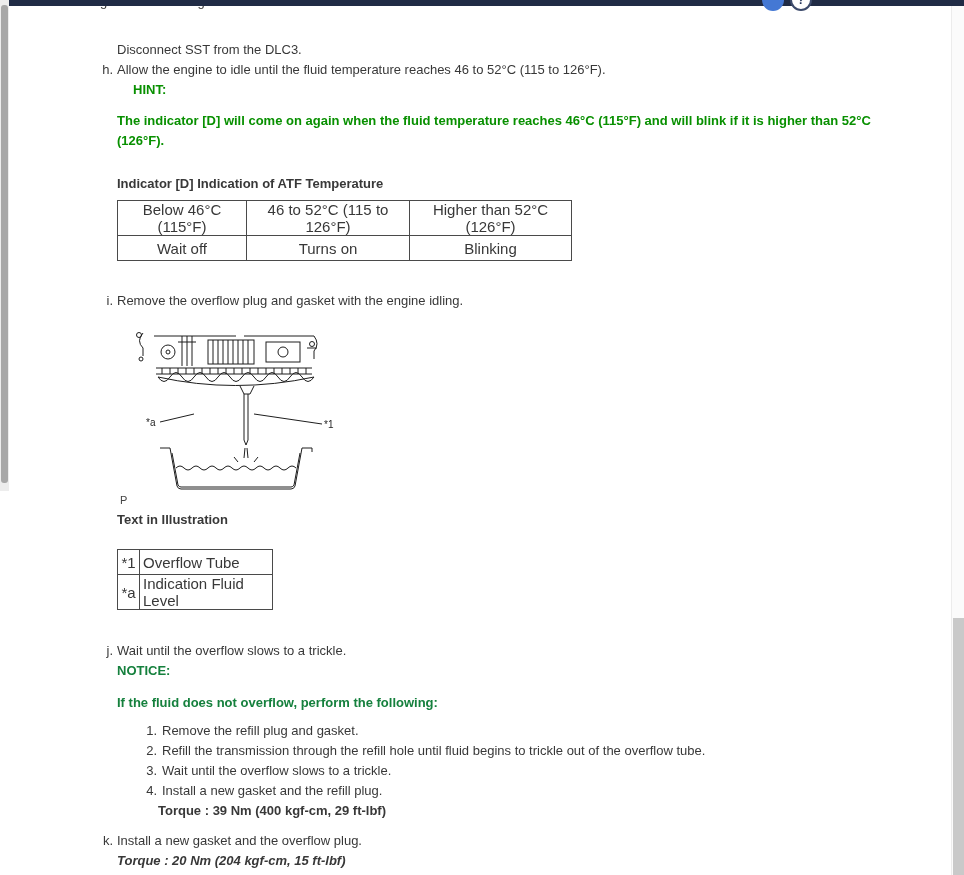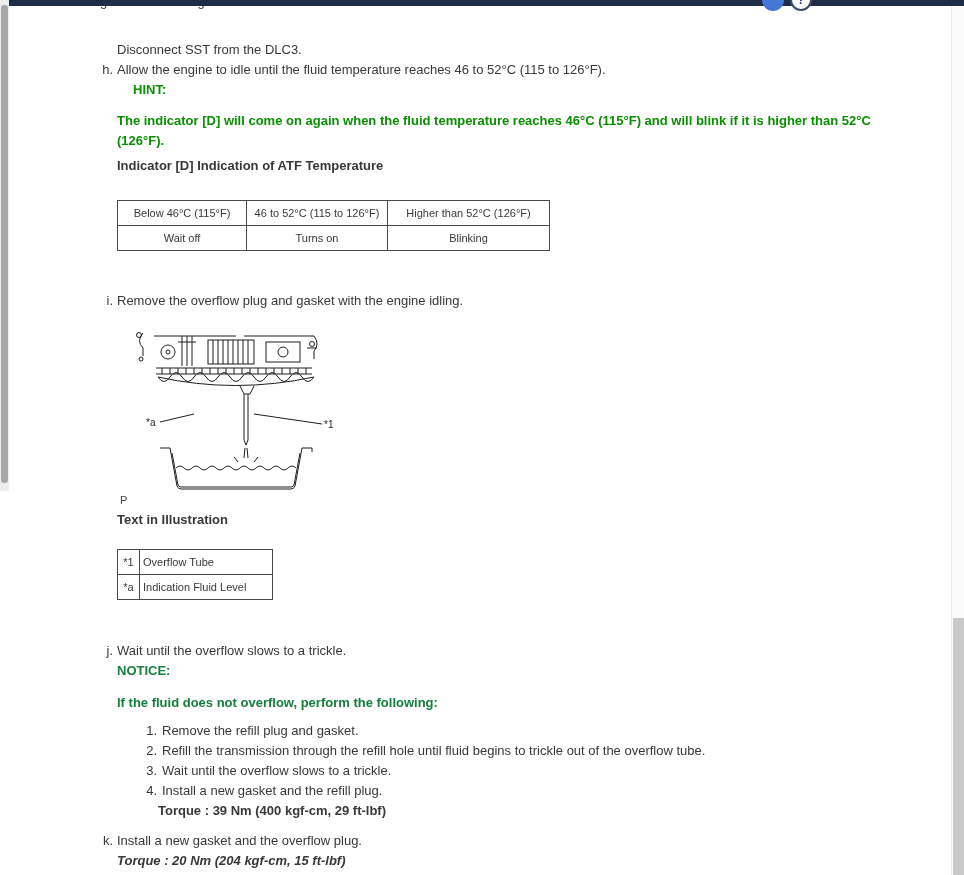--- a/index.html
+++ b/index.html
@@ -36,21 +36,21 @@
 
   
   .step-row { display:flex; }
   .step-row .lbl { width:13px; text-align:right; margin-right:4px; flex:0 0 auto; }
   .sub-row { display:flex; }
   .sub-row .num { width:14px; text-align:right; margin-right:5px; flex:0 0 auto; }
 
   .para { line-height:20px; }
 
   
-  table { border-collapse:collapse; font-size:11px; color:#383838; }
+  table { border-collapse:collapse; font-size:15px; color:#383838; }
   td { border:1px solid #4a4a4a; font-weight:normal; }
   .atf-table td { height:25px; text-align:center; padding:0 3px; }
   .legend-table td { height:25px; padding:0 3px; }
   .legend-table td.key { width:22px; text-align:center; }
   .legend-table td.val { width:133px; text-align:left;margin-top:40px; }
 
   .fig svg { display:block; }
 </style>
 </head>
 <body>
@@ -76,27 +76,27 @@
 
   <div class="abs step-row" style="left:100px; top:62px;">
     <span class="lbl">h.</span>
     <span>Allow the engine to idle until the fluid temperature reaches 46 to 52°C (115 to 126°F).</span>
   </div>
 
   <div class="abs bold green" style="left:117px; top:82px;padding-left:16px;">HINT:</div>
 
   <div class="abs bold green para" style="left:117px; top:111px; width:790px;">The indicator [D] will come on again when the fluid temperature reaches 46°C (115°F) and will blink if it is higher than 52°C (126°F).</div>
 
-  <div class="abs bold" style="left:117px; top:158px;">Indicator [D] Indication of ATF Temperature</div>
+  <div class="abs bold" style="left:117px; top:176px;">Indicator [D] Indication of ATF Temperature</div>
 
   <table class="atf-table abs" style="left:117px; top:200px;">
     <tbody>
       <tr>
         <td style="width:129px;">Below 46°C (115°F)</td>
-        <td style="width:141px;">46 to 52°C (115 to 126°F)</td>
+        <td style="width:163px;">46 to 52°C (115 to 126°F)</td>
         <td style="width:162px;">Higher than 52°C (126°F)</td>
       </tr>
       <tr>
         <td>Wait off</td>
         <td>Turns on</td>
         <td>Blinking</td>
       </tr>
     </tbody>
   </table>
 

